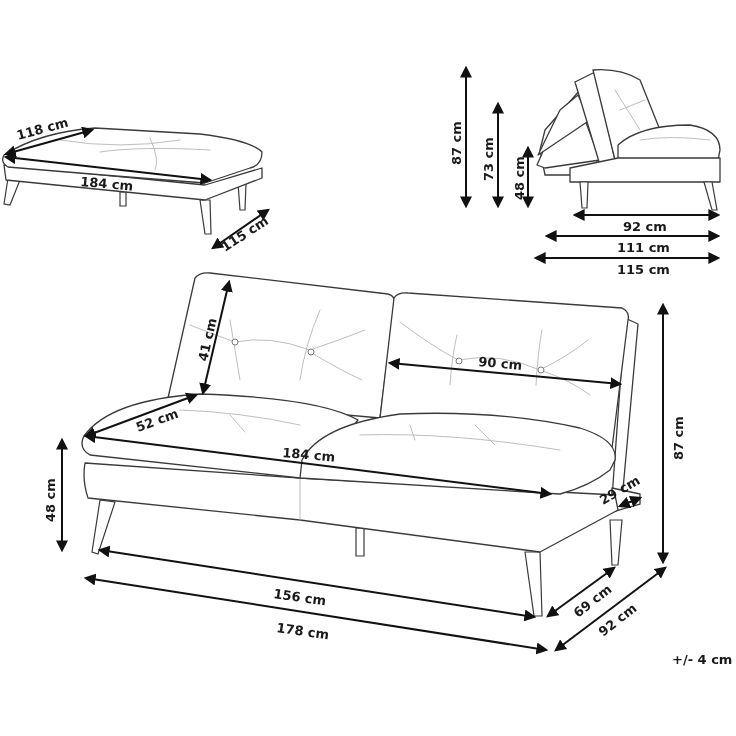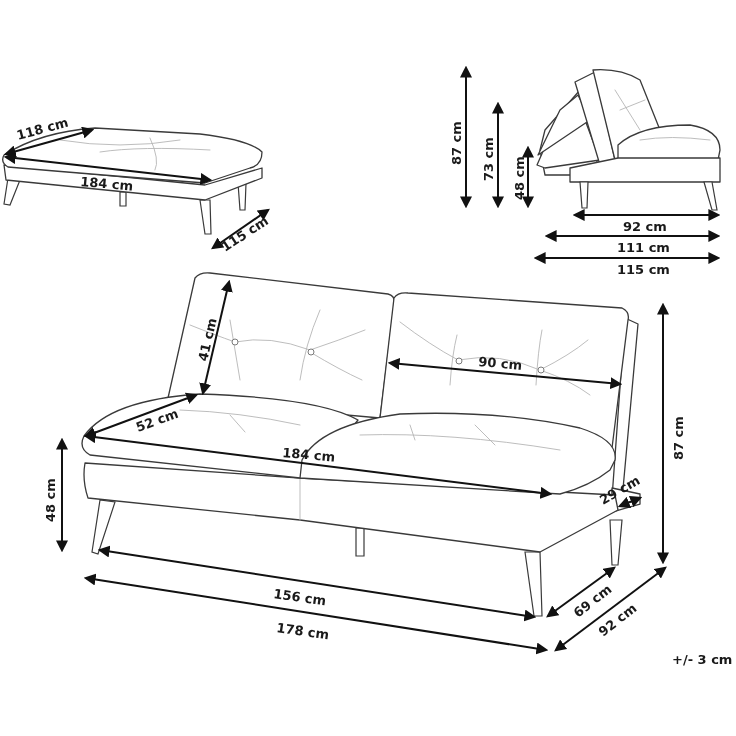--- a/index.html
+++ b/index.html
@@ -140,13 +140,13 @@
     <text class="lbl" x="683" y="460" transform="rotate(-90 683 460)">87 cm</text>
     <text class="lbl" x="55" y="522" transform="rotate(-90 55 522)">48 cm</text>
     <text class="lbl" x="603" y="505" transform="rotate(-30 603 505)">29 cm</text>
     <text class="lbl" x="273" y="598" transform="rotate(8 273 598)">156 cm</text>
     <text class="lbl" x="276" y="632" transform="rotate(8 276 632)">178 cm</text>
     <text class="lbl" x="578" y="618" transform="rotate(-38 578 618)">69 cm</text>
     <text class="lbl" x="603" y="637" transform="rotate(-38 603 637)">92 cm</text>
   </g>
 </svg>
 
-<div class="tol">+/- 3 cm</div>
+<div class="tol">+/- 4 cm</div>
 
 </body></html>

